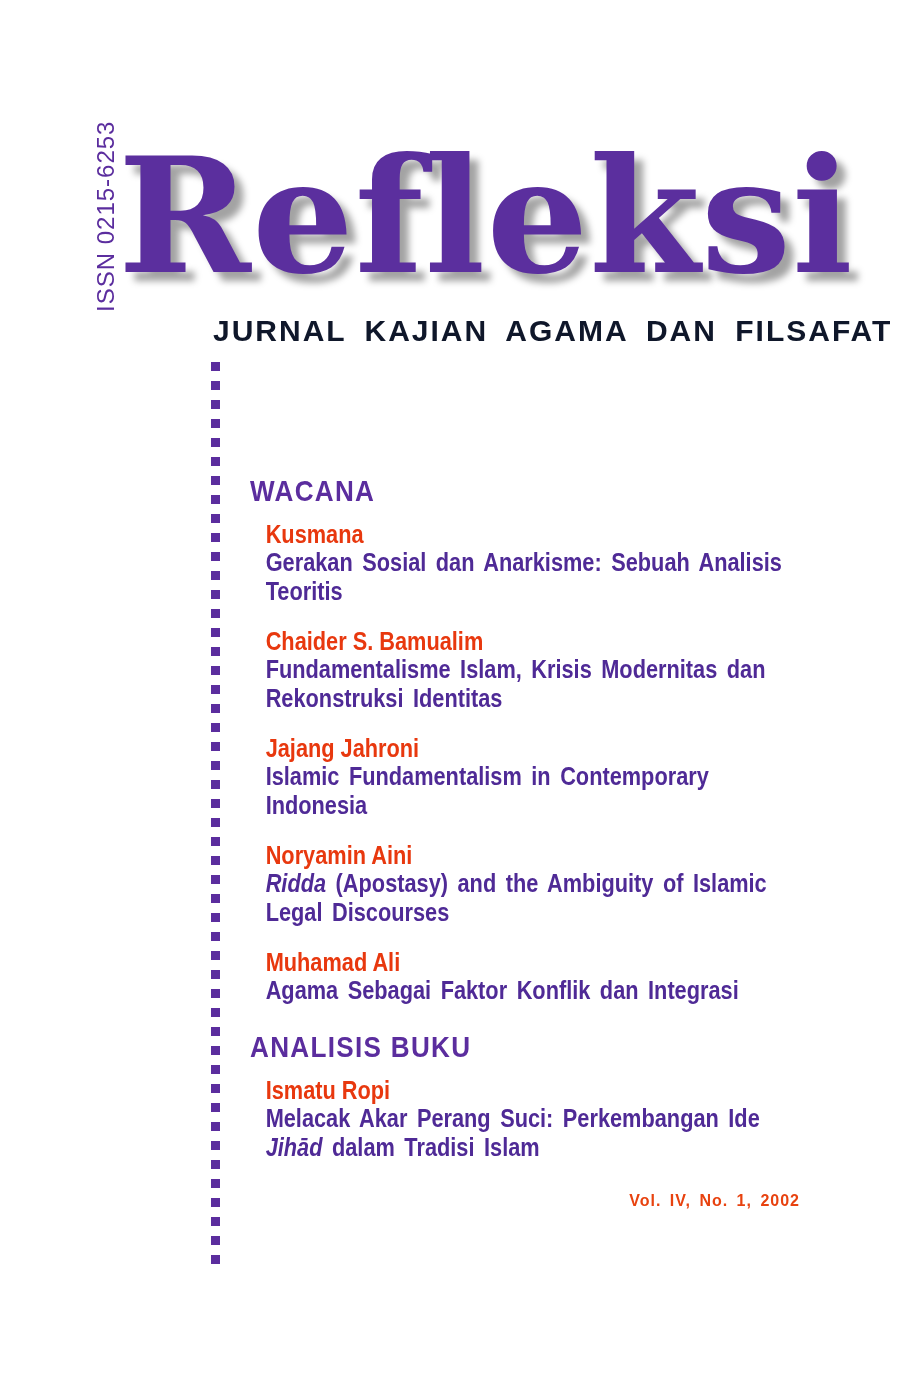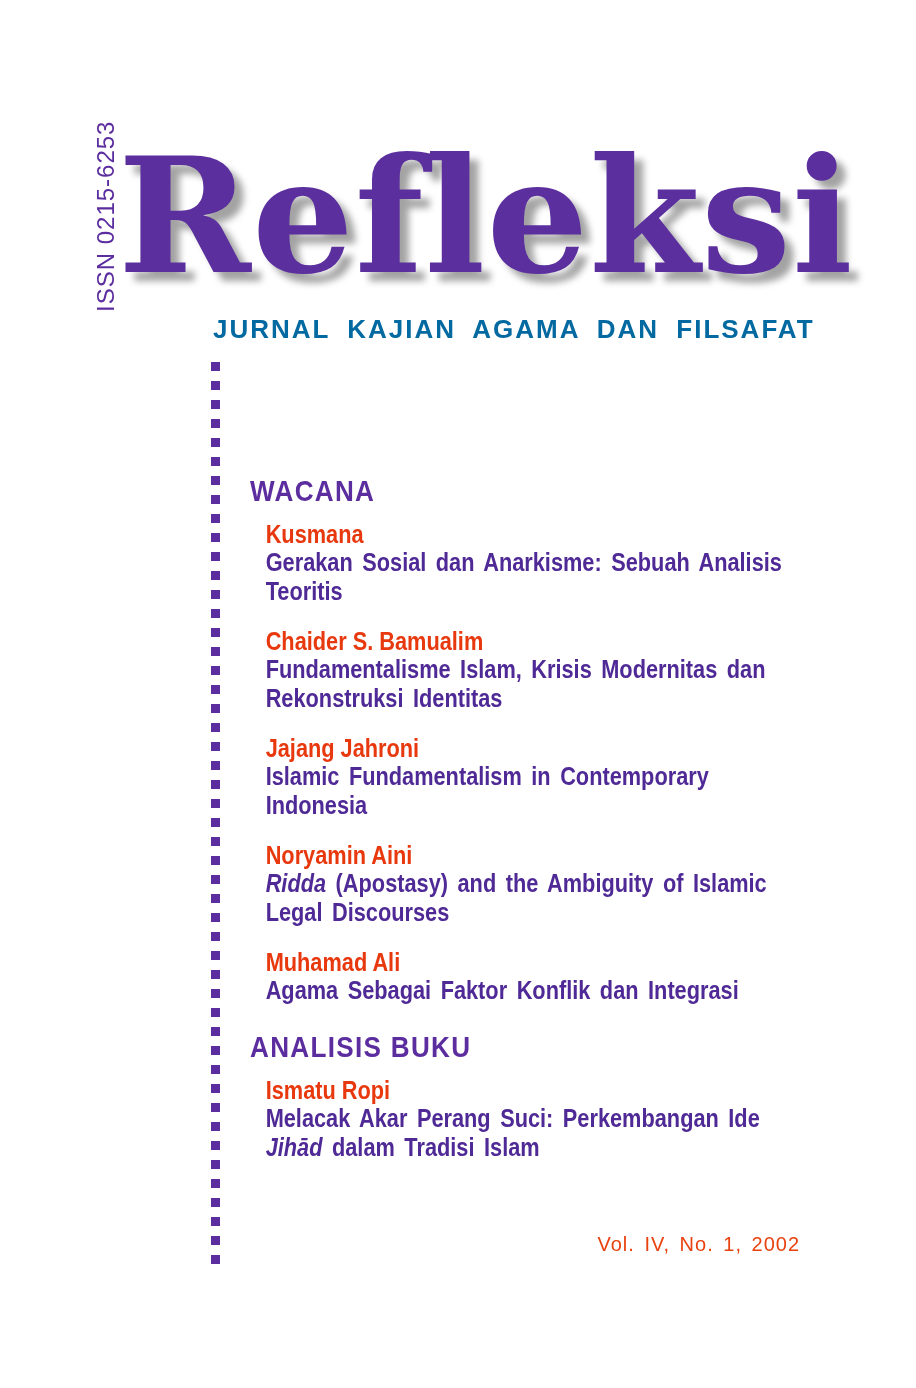--- a/index.html
+++ b/index.html
@@ -22,23 +22,23 @@
     position:absolute; left:118px; top:128px;
     font-family:"DejaVu Serif", serif;
     font-weight:bold; font-style:normal;
     font-size:160px; line-height:1.1; letter-spacing:1px;
     color:#5B2F9E;
     text-shadow:9px 9px 7px #a3a3a3;
     white-space:nowrap;
   }
   .subtitle {
     position:absolute; left:213px; top:314px; width:600px;
-    font-size:26px; font-weight:bold;
+    font-size:30px; font-weight:bold;
     letter-spacing:2px; word-spacing:8px;
-    color:#0369a1; white-space:nowrap;
+    color:#0f172a; white-space:nowrap;
   }
   .dotted-divider {
     position:absolute; left:211px; top:362px;
     width:9px; height:902px;
     background-image:repeating-linear-gradient(
       to bottom,
       #5B2D9E 0px, #5B2D9E 9px,
       transparent 9px, transparent 19px);
   }
   .theme-title {
@@ -62,22 +62,22 @@
     font-size:25px; font-weight:bold; line-height:28px;
     color:#E8380E; white-space:nowrap;
   }
   .title-line {
     font-size:25px; font-weight:bold; line-height:29px;
     word-spacing:4px;
     color:#4F2A96; white-space:nowrap;
   }
   .title-line .it { font-style:italic; }
   .volume {
-    position:absolute; right:116px; top:1233px;
-    font-size:20px; font-weight:normal; letter-spacing:1px; word-spacing:3px;
+    position:absolute; right:116px; top:1192px;
+    font-size:16px; font-weight:bold; letter-spacing:1px; word-spacing:3px;
     color:#E8420F; white-space:nowrap;
   }
 </style>
 </head>
 <body>
 
 <div class="page">
 
   <div class="issn">ISSN 0215-6253</div>
 

